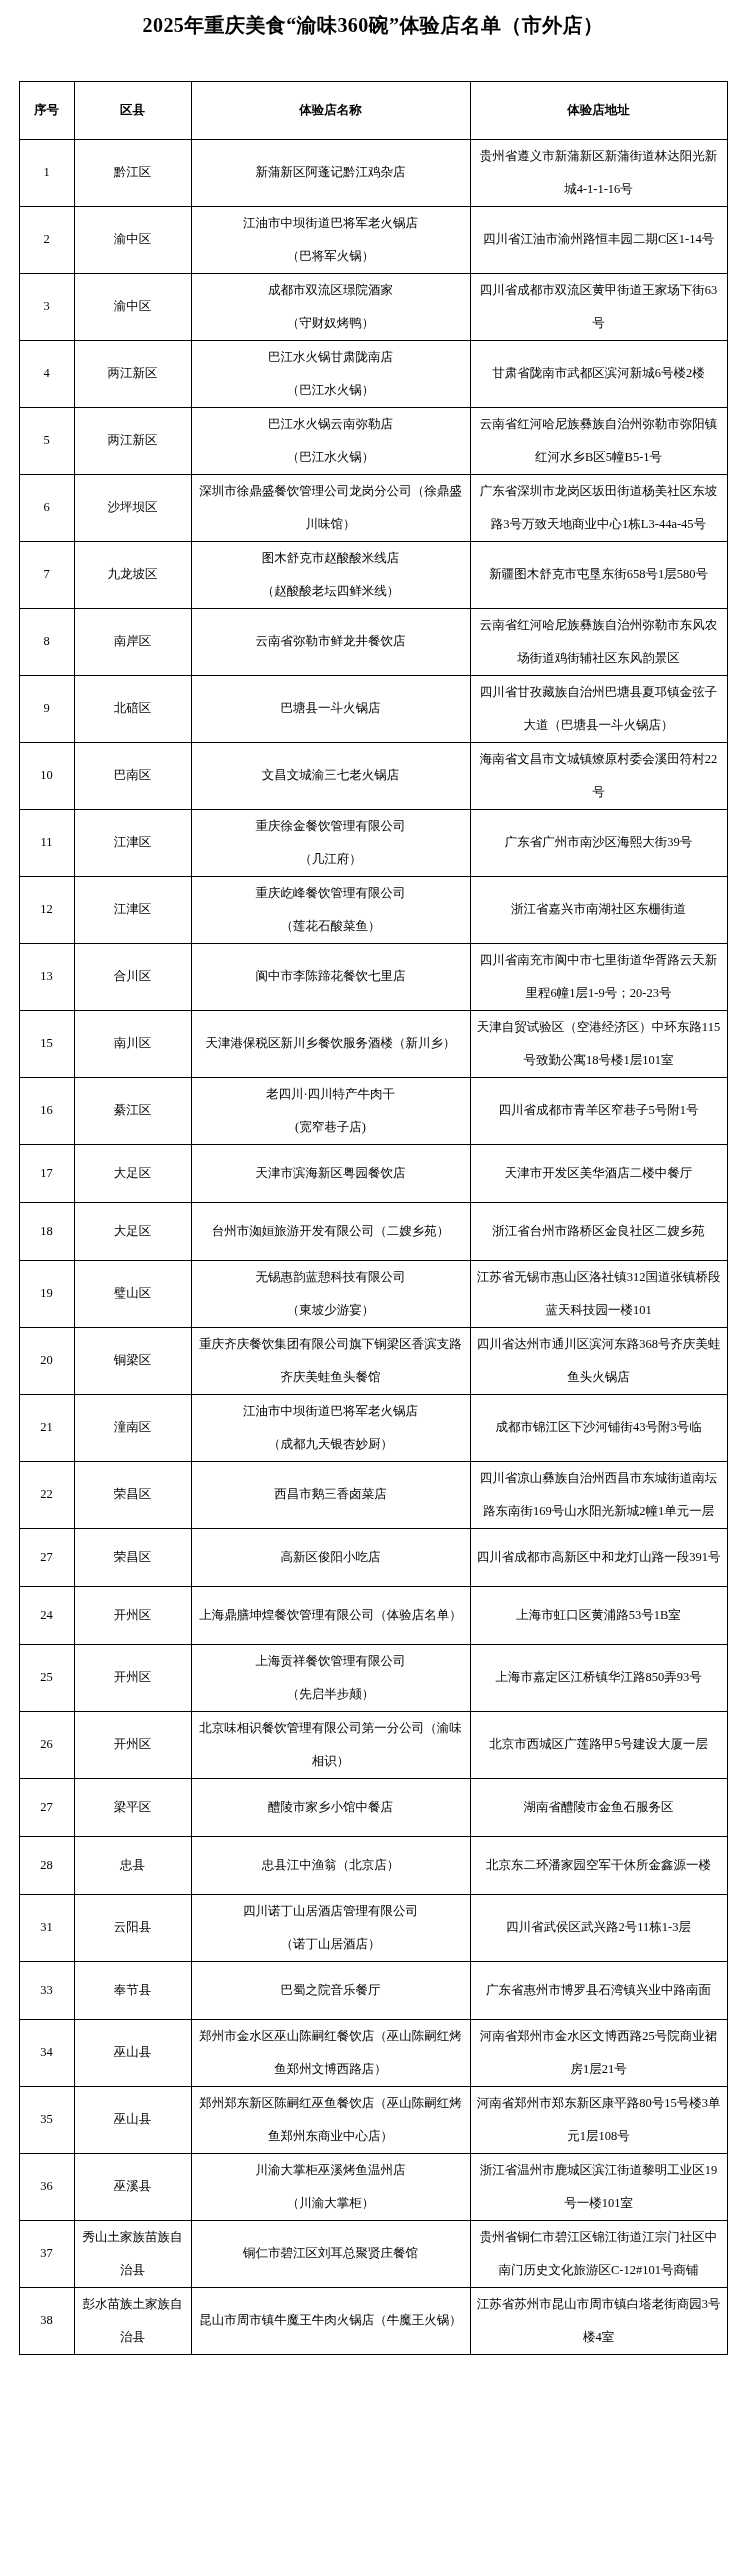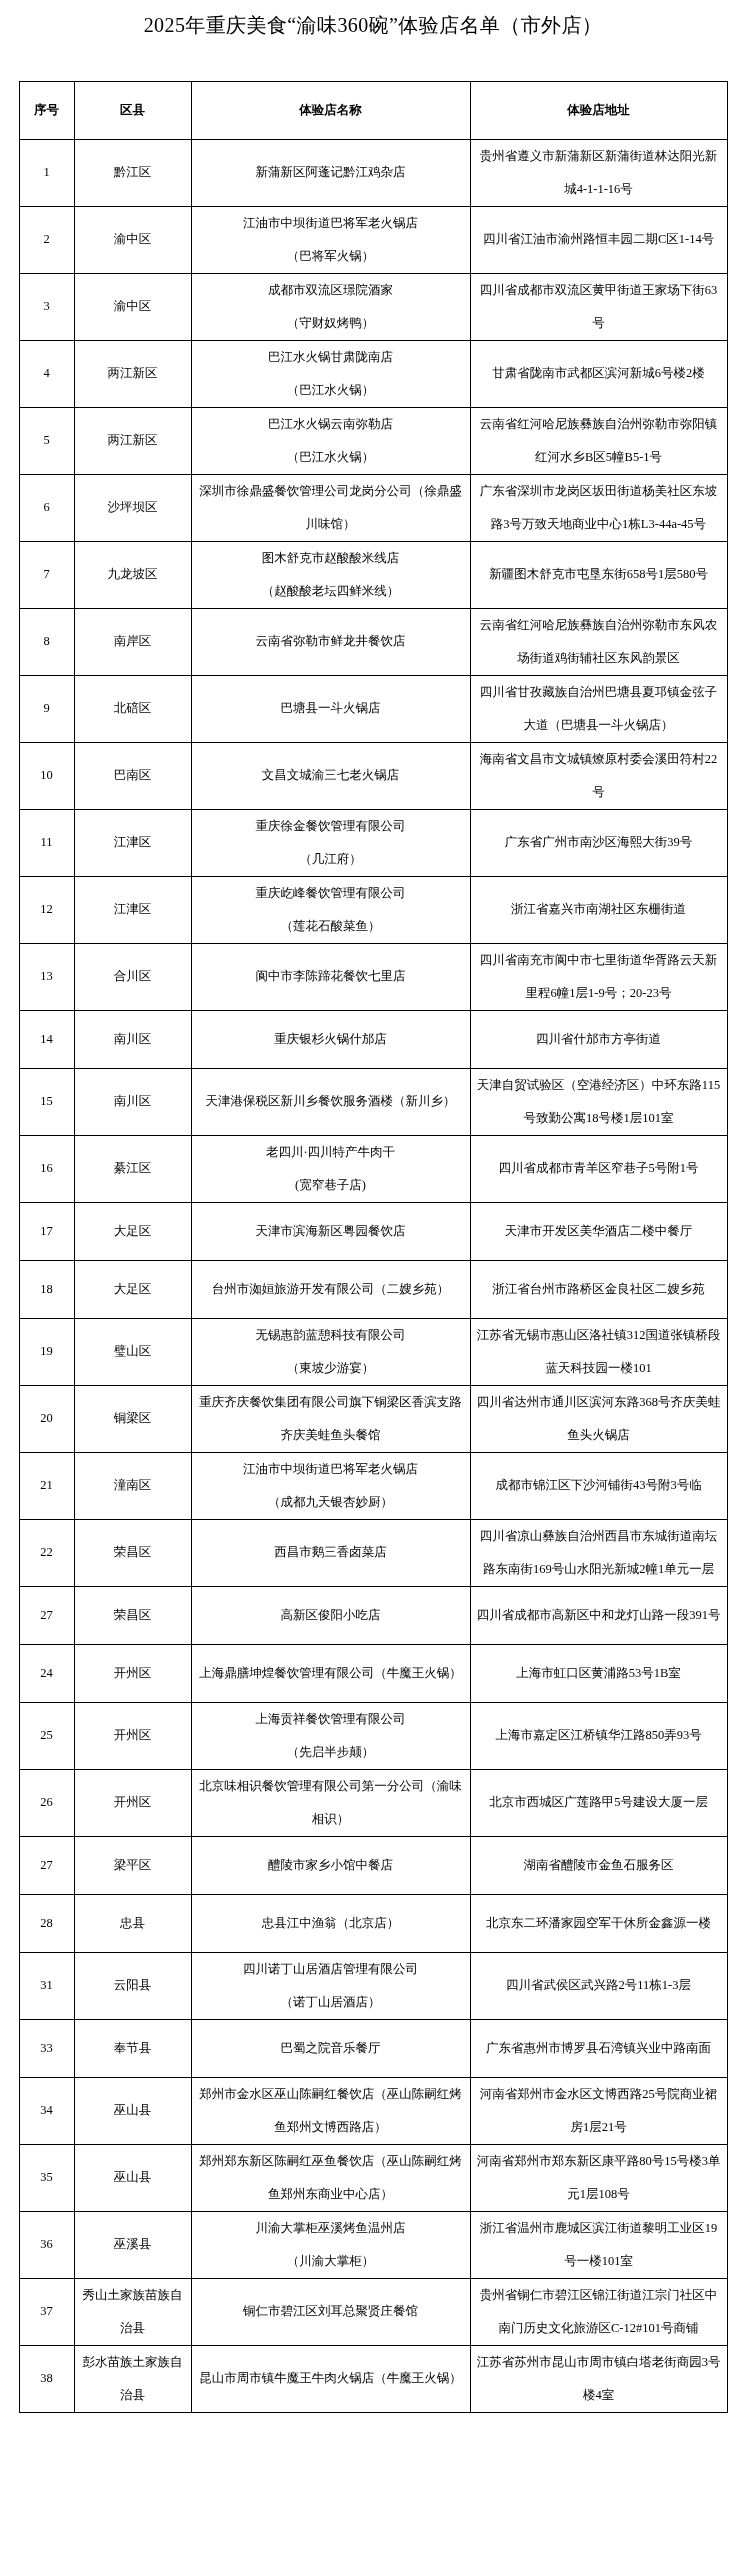--- a/index.html
+++ b/index.html
@@ -12,21 +12,21 @@
   .page {
     width: 746px;
     margin: 0 auto;
     background: #ffffff;
     padding-bottom: 75px;
   }
   .doc-title {
     padding-top: 11.7px;
     text-align: center;
     font-size: 20px;
-    font-weight: normal;
+    font-weight: bold;
     letter-spacing: 0.4px;
     line-height: 27px;
   }
   table.store-table {
     border-collapse: collapse;
     table-layout: fixed;
     margin: 42px auto 0 auto;
     width: 708px;
   }
   .store-table col.c-no { width: 55px; }
@@ -254,34 +254,20 @@
           </td>
           <td>
             <div>阆中市李陈蹄花餐饮七里店</div>
           </td>
           <td>
             <div>四川省南充市阆中市七里街道华胥路云天新里程6幢1层1-9号；20-23号</div>
           </td>
         </tr>
         <tr>
           <td>
-            <div>14</div>
-          </td>
-          <td>
-            <div>南川区</div>
-          </td>
-          <td>
-            <div>重庆银杉火锅什邡店</div>
-          </td>
-          <td>
-            <div>四川省什邡市方亭街道</div>
-          </td>
-        </tr>
-        <tr>
-          <td>
             <div>15</div>
           </td>
           <td>
             <div>南川区</div>
           </td>
           <td>
             <div>天津港保税区新川乡餐饮服务酒楼（新川乡）</div>
           </td>
           <td>
             <div>天津自贸试验区（空港经济区）中环东路115号致勤公寓18号楼1层101室</div>
@@ -403,21 +389,21 @@
           </td>
         </tr>
         <tr>
           <td>
             <div>24</div>
           </td>
           <td>
             <div>开州区</div>
           </td>
           <td>
-            <div>上海鼎膳坤煌餐饮管理有限公司（牛魔王火锅）</div>
+            <div>上海鼎膳坤煌餐饮管理有限公司（体验店名单）</div>
           </td>
           <td>
             <div>上海市虹口区黄浦路53号1B室</div>
           </td>
         </tr>
         <tr>
           <td>
             <div>25</div>
           </td>
           <td>

